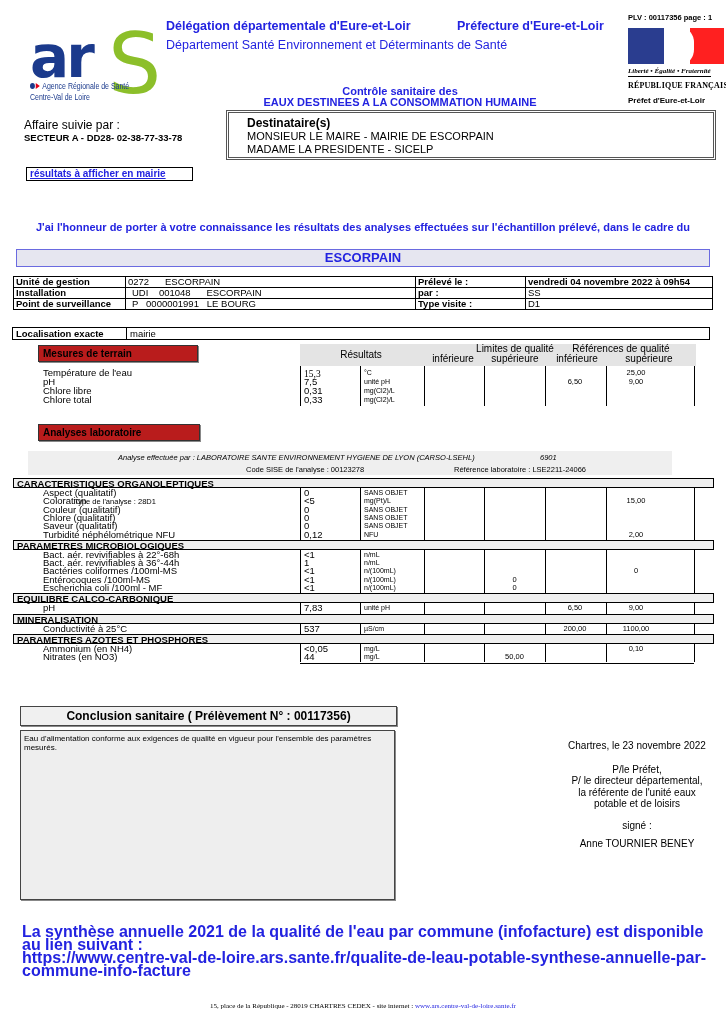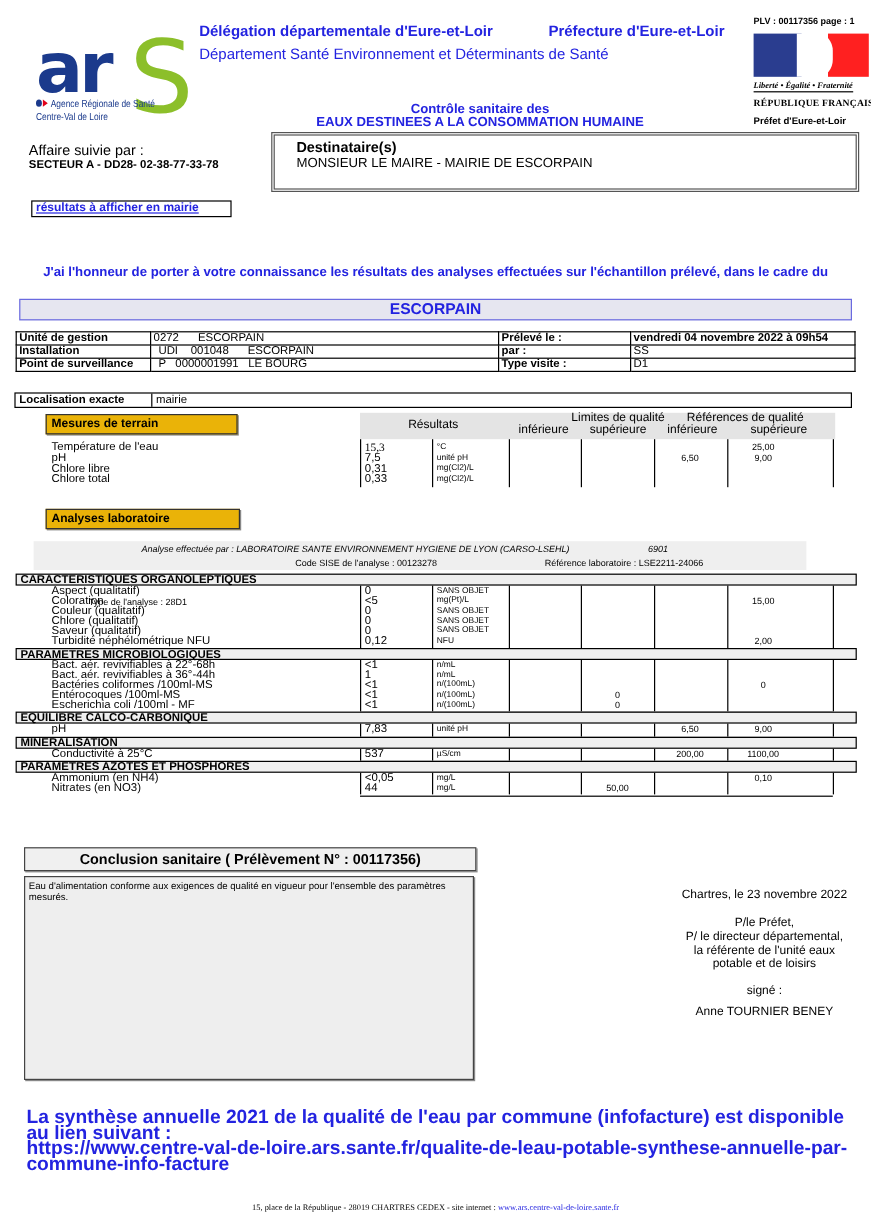--- a/index.html
+++ b/index.html
@@ -48,21 +48,21 @@
              text-align:center; font-size:13px; font-weight:bold; color:#2323e0; line-height:16px; }
 
   table.info { position:absolute; left:13px; top:276px; width:700px; border-collapse:collapse; font-size:9.5px; }
   table.info td { border:1px solid #000; padding:0 2px; height:10px; line-height:10px; white-space:nowrap; }
   table.info td.b { font-weight:bold; }
   .loc { position:absolute; left:12px; top:327px; width:696px; height:11px; border:1px solid #000; font-size:9.5px; line-height:11px; }
   .loc span { display:inline-block; }
   .loc .l1 { width:110px; padding-left:3px; border-right:1px solid #000; font-weight:bold; }
   .loc .l2 { padding-left:3px; }
 
-  .section-btn { position:absolute; background:#eab308; border:1px solid #333; box-shadow:1px 1px 0 #888;
+  .section-btn { position:absolute; background:#b91c1c; border:1px solid #333; box-shadow:1px 1px 0 #888;
                  font-size:10px; font-weight:bold; padding-left:4px; box-sizing:border-box; line-height:16px; height:17px; }
 
   .res-head { left:300px; top:344px; width:396px; height:22px; background:#e4e4e4; font-size:10px; }
   .res-head div { position:absolute; text-align:center; line-height:10px; }
 
   .col { position:absolute; border-left:1px solid #000; }
 
   .lab-info { left:28px; top:451px; width:644px; height:24px; background:#efefef; font-size:7.5px; }
   .lab-info div { position:absolute; white-space:nowrap; }
 
@@ -110,20 +110,21 @@
 <div class="abs repfr">RÉPUBLIQUE FRANÇAISE</div>
 <div class="abs prefet">Préfet d'Eure-et-Loir</div>
 
 <div class="abs affaire">Affaire suivie par :</div>
 <div class="abs secteur">SECTEUR A - DD28- 02-38-77-33-78</div>
 <div class="abs resultats-mairie">résultats à afficher en mairie</div>
 
 <div class="abs dest-box">
   <div class="dest-title">Destinataire(s)</div>
   <div class="dest-line">MONSIEUR LE MAIRE - MAIRIE DE ESCORPAIN</div>
+  <div class="dest-line">MADAME LA PRESIDENTE - SICELP</div>
 </div>
 
 <div class="abs intro blue">
   <div>J'ai l'honneur de porter à votre connaissance les résultats des analyses effectuées sur l'échantillon prélevé, dans le cadre du</div>
 </div>
 <div class="abs udg-box">ESCORPAIN</div>
 
 <table class="info">
   <colgroup>
       <col style="width:112px">

